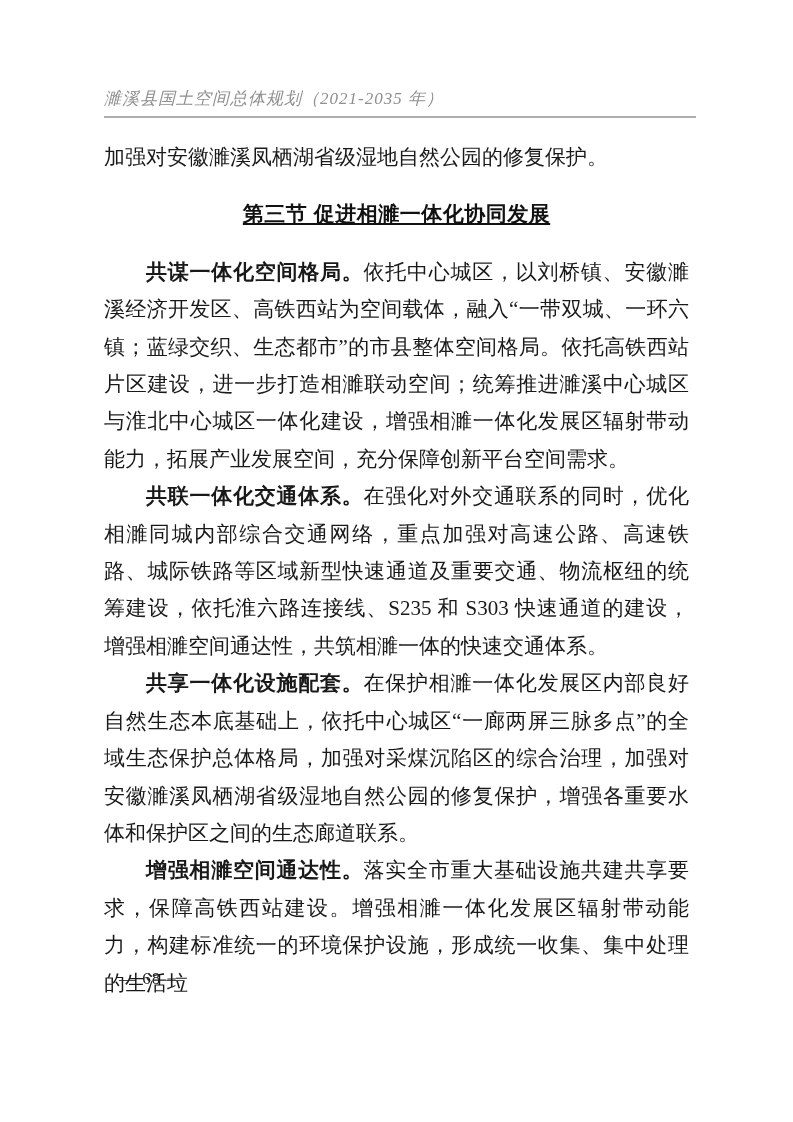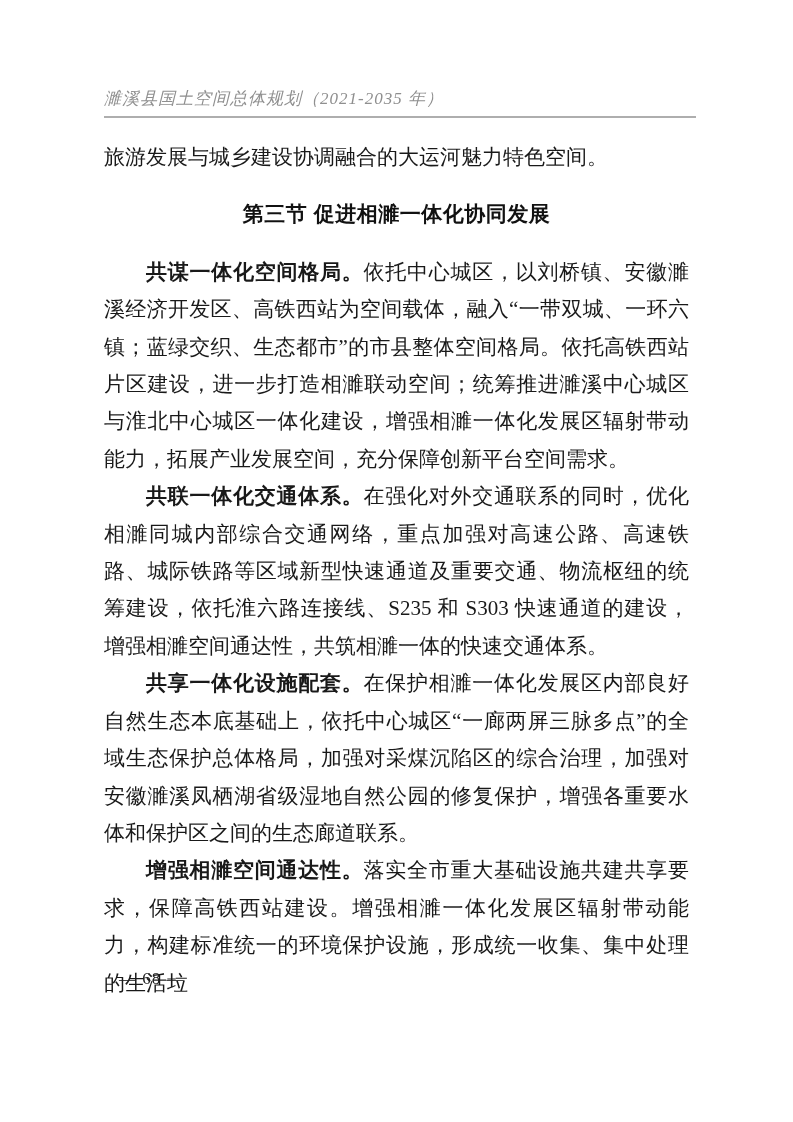--- a/index.html
+++ b/index.html
@@ -60,20 +60,21 @@
   h2.section-heading {
     margin: 19px 0 21px 0;
     padding: 0;
     font-family: "Liberation Sans", sans-serif;
     font-size: 21px;
     font-weight: 700;
     line-height: 37.4px;
     text-align: center;
     letter-spacing: 0.5px;
     color: #111111;
+    text-decoration: underline;
   }
   p.para {
     text-indent: 42px; 
   }
   .para-lead {
     font-weight: 700;
   }
 
   
   .doc-footer {
@@ -93,21 +94,21 @@
 
 <div class="page">
 
   <div class="doc-header">
     <div class="header-title">濉溪县国土空间总体规划（2021-2035 年）</div>
     <div class="header-rule"></div>
   </div>
 
   <div class="doc-body">
 
-    <p class="continuation">旅游发展与城乡建设协调融合的大运河魅力特色空间。</p>
+    <p class="continuation">加强对安徽濉溪凤栖湖省级湿地自然公园的修复保护。</p>
 
     <h2 class="section-heading">第三节 促进相濉一体化协同发展</h2>
 
     <p class="para"><span class="para-lead">共谋一体化空间格局。</span><span>依托中心城区，以刘桥镇、安徽濉溪经济开发区、高铁西站为空间载体，融入“一带双城、一环六镇；蓝绿交织、生态都市”的市县整体空间格局。依托高铁西站片区建设，进一步打造相濉联动空间；统筹推进濉溪中心城区与淮北中心城区一体化建设，增强相濉一体化发展区辐射带动能力，拓展产业发展空间，充分保障创新平台空间需求。</span></p>
 
     <p class="para"><span class="para-lead">共联一体化交通体系。</span><span>在强化对外交通联系的同时，优化相濉同城内部综合交通网络，重点加强对高速公路、高速铁路、城际铁路等区域新型快速通道及重要交通、物流枢纽的统筹建设，依托淮六路连接线、S235 和 S303 快速通道的建设，增强相濉空间通达性，共筑相濉一体的快速交通体系。</span></p>
 
     <p class="para"><span class="para-lead">共享一体化设施配套。</span><span>在保护相濉一体化发展区内部良好自然生态本底基础上，依托中心城区“一廊两屏三脉多点”的全域生态保护总体格局，加强对采煤沉陷区的综合治理，加强对安徽濉溪凤栖湖省级湿地自然公园的修复保护，增强各重要水体和保护区之间的生态廊道联系。</span></p>
 
     <p class="para"><span class="para-lead">增强相濉空间通达性。</span><span>落实全市重大基础设施共建共享要求，保障高铁西站建设。增强相濉一体化发展区辐射带动能力，构建标准统一的环境保护设施，形成统一收集、集中处理的生活垃</span></p>

